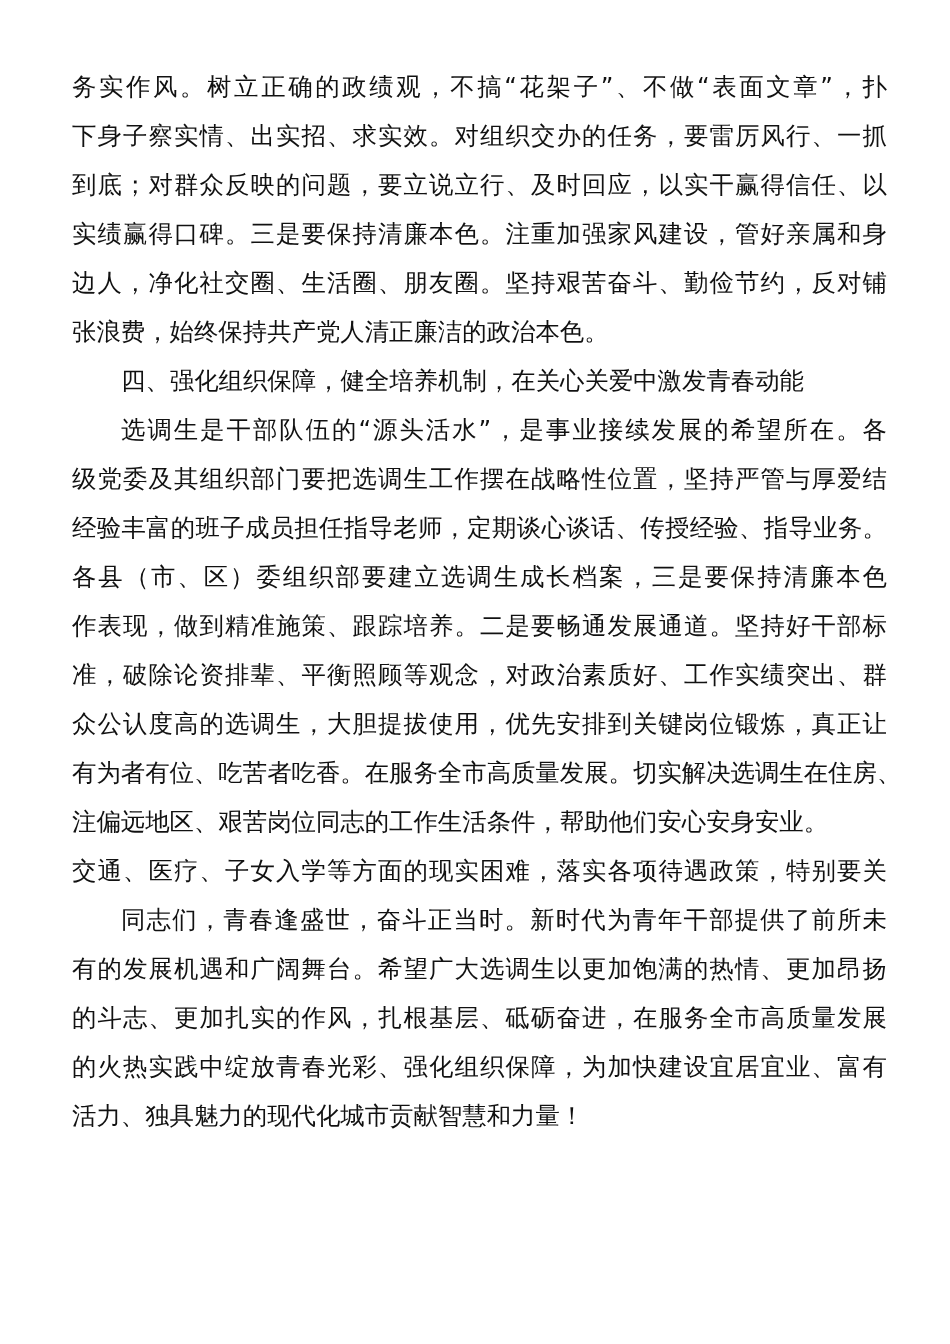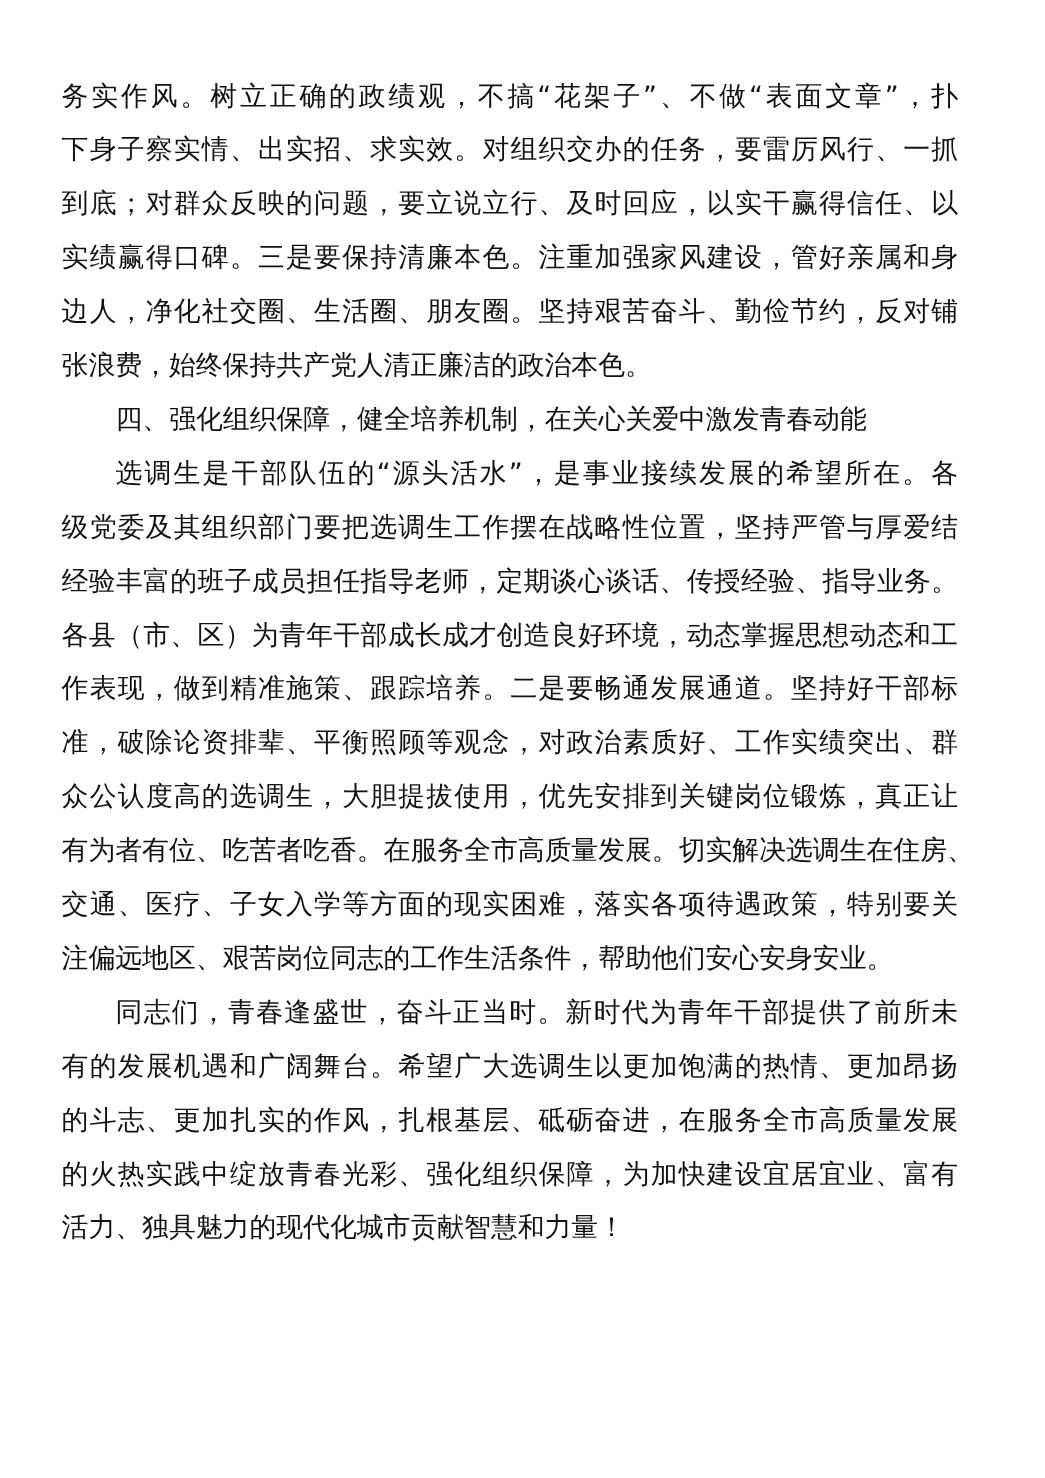--- a/index.html
+++ b/index.html
@@ -1,18 +1,18 @@
 <!DOCTYPE html>
 <html><head>
 <meta charset="utf-8">
 <style>
   html, body { margin: 0; padding: 0; background: #ffffff; }
   body { width: 950px; height: 1344px; position: relative; overflow: hidden;
          font-family: "DejaVu Sans", "Liberation Sans", sans-serif; color: #111111; }
-  .page { position: absolute; left: 56px; top: 62px; width: 815px; }
+  .page { position: absolute; left: 72px; top: 62px; width: 815px; }
   .line { height: 49px; line-height: 49px; font-size: 24.4px; white-space: nowrap;
           text-align: justify; text-align-last: justify; overflow: visible; }
   .line.last { text-align-last: left; }
   .line.indent { padding-left: 49px; }
   .line.heading { padding-left: 49px; text-align-last: left; }
 </style>
 </head>
 <body>
 
 <div class="page">
@@ -27,27 +27,27 @@
   </div>
 
   <div>
     <div class="line heading">四、强化组织保障，健全培养机制，在关心关爱中激发青春动能</div>
   </div>
 
   <div>
     <div class="line indent">选调生是干部队伍的“源头活水”，是事业接续发展的希望所在。各</div>
     <div class="line">级党委及其组织部门要把选调生工作摆在战略性位置，坚持严管与厚爱结</div>
     <div class="line">经验丰富的班子成员担任指导老师，定期谈心谈话、传授经验、指导业务。</div>
-    <div class="line">各县（市、区）为青年干部成长成才创造良好环境，动态掌握思想动态和工</div>
+    <div class="line">各县（市、区）委组织部要建立选调生成长档案，三是要保持清廉本色</div>
     <div class="line">作表现，做到精准施策、跟踪培养。二是要畅通发展通道。坚持好干部标</div>
     <div class="line">准，破除论资排辈、平衡照顾等观念，对政治素质好、工作实绩突出、群</div>
     <div class="line">众公认度高的选调生，大胆提拔使用，优先安排到关键岗位锻炼，真正让</div>
     <div class="line">有为者有位、吃苦者吃香。在服务全市高质量发展。切实解决选调生在住房、</div>
+    <div class="line last">注偏远地区、艰苦岗位同志的工作生活条件，帮助他们安心安身安业。</div>
     <div class="line">交通、医疗、子女入学等方面的现实困难，落实各项待遇政策，特别要关</div>
-    <div class="line last">注偏远地区、艰苦岗位同志的工作生活条件，帮助他们安心安身安业。</div>
   </div>
 
   <div>
     <div class="line indent">同志们，青春逢盛世，奋斗正当时。新时代为青年干部提供了前所未</div>
     <div class="line">有的发展机遇和广阔舞台。希望广大选调生以更加饱满的热情、更加昂扬</div>
     <div class="line">的斗志、更加扎实的作风，扎根基层、砥砺奋进，在服务全市高质量发展</div>
     <div class="line">的火热实践中绽放青春光彩、强化组织保障，为加快建设宜居宜业、富有</div>
     <div class="line last">活力、独具魅力的现代化城市贡献智慧和力量！</div>
   </div>
 </div>

